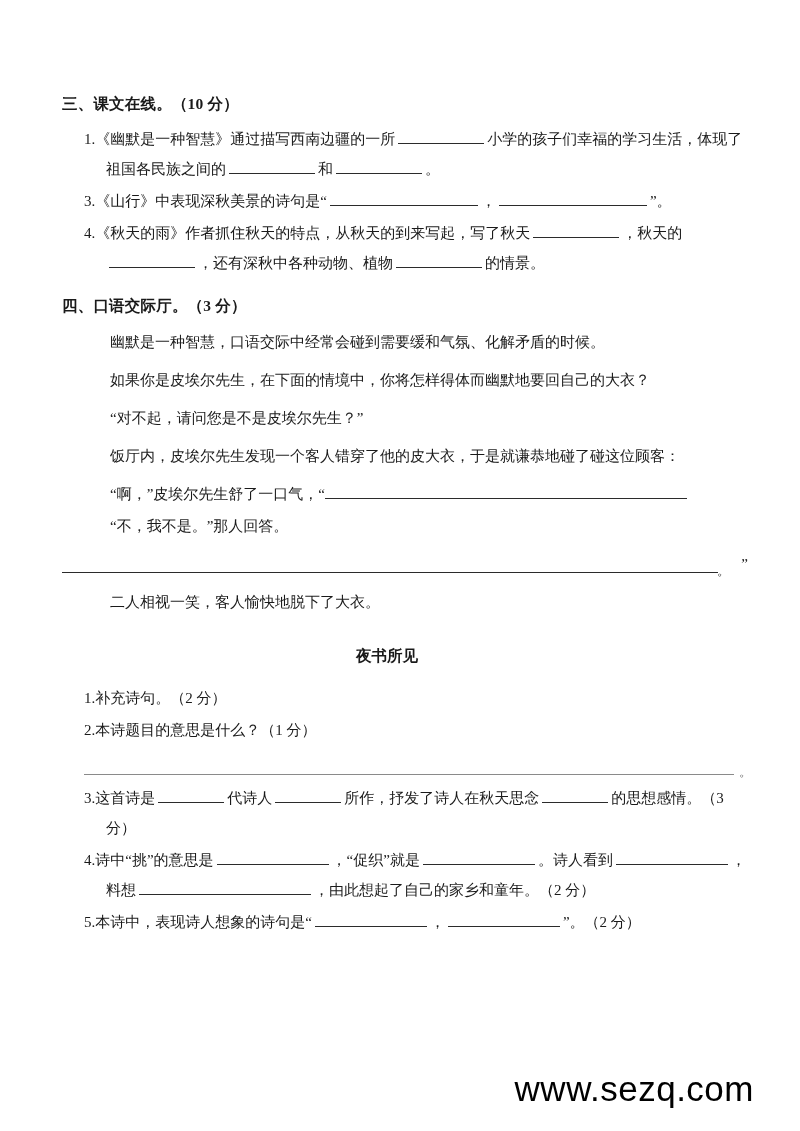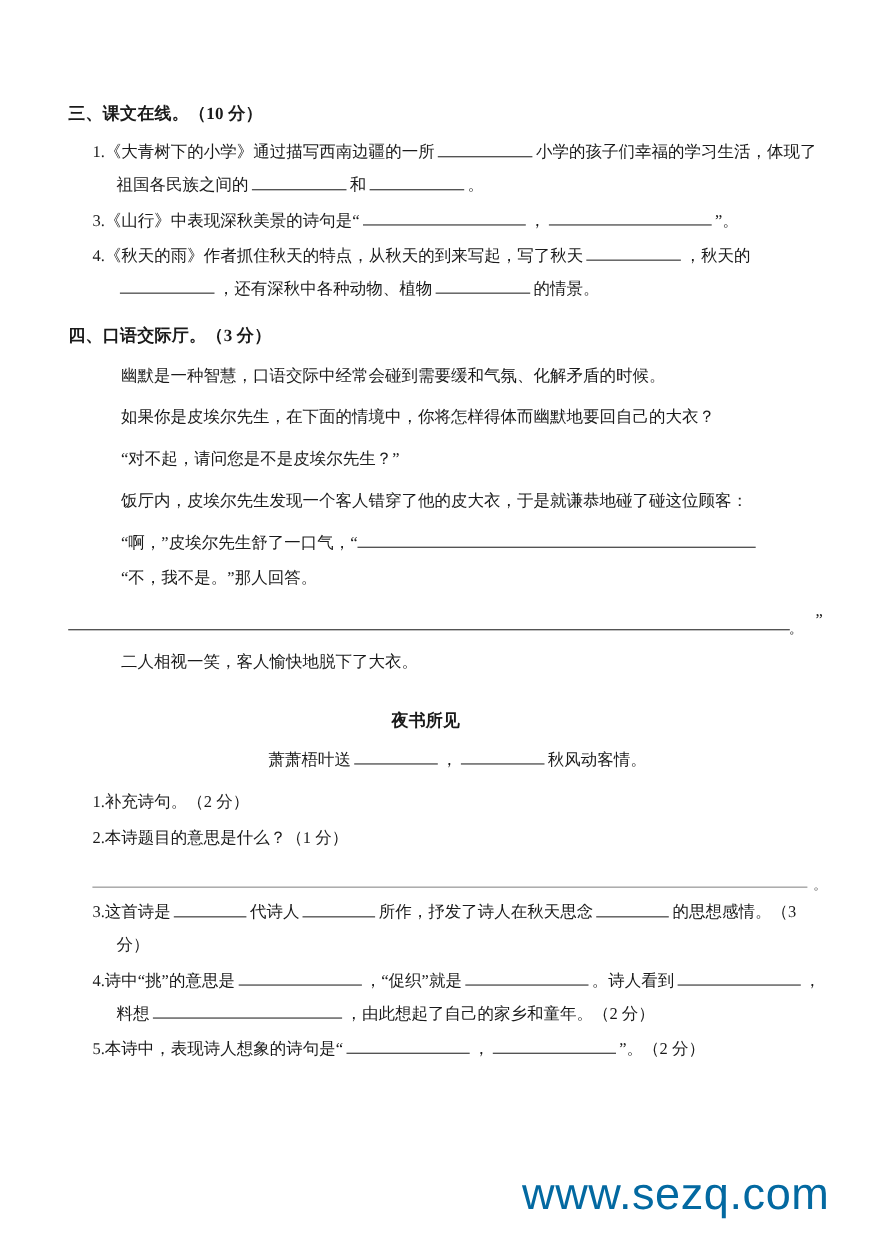--- a/index.html
+++ b/index.html
@@ -153,38 +153,38 @@
   
   .gap-sm { height: 8px; }
   .gap-md { height: 14px; }
 
   
   .watermark {
     position: absolute;
     right: 46px;
     bottom: 22px;
     font-family: "Liberation Sans", "DejaVu Sans", sans-serif;
-    font-size: 41px;
-    color: #0369a1;
+    font-size: 35px;
+    color: #000000;
     letter-spacing: 0.5px;
     white-space: nowrap;
     user-select: none;
     text-align: center;
   }
 </style>
 </head>
 <body>
 
 <div class="page">
   <div class="content">
 
     <div class="section-head">三、课文在线。（10 分）</div>
 
     <div class="q">
-      <span class="num">1.</span><span>《大青树下的小学》通过描写西南边疆的一所</span><span class="blank b-md"></span><span>小学的孩子们幸福的学习生活，体现了祖国各民族之间的</span><span class="blank b-md"></span><span>和</span><span class="blank b-md"></span><span>。</span>
+      <span class="num">1.</span><span>《幽默是一种智慧》通过描写西南边疆的一所</span><span class="blank b-md"></span><span>小学的孩子们幸福的学习生活，体现了祖国各民族之间的</span><span class="blank b-md"></span><span>和</span><span class="blank b-md"></span><span>。</span>
     </div>
 
 
     <div class="q">
       <span class="num">3.</span><span>《山行》中表现深秋美景的诗句是“</span><span class="blank b-xl"></span><span>，</span><span class="blank b-xl"></span><span>”。</span>
     </div>
 
     <div class="q">
       <span class="num">4.</span><span>《秋天的雨》作者抓住秋天的特点，从秋天的到来写起，写了秋天</span><span class="blank b-md"></span><span>，秋天的</span><span class="blank b-md"></span><span>，还有深秋中各种动物、植物</span><span class="blank b-md"></span><span>的情景。</span>
     </div>
@@ -209,23 +209,20 @@
       <span class="qmark">”</span>
     </div>
 
     <div class="para" style="margin-top:4px;">二人相视一笑，客人愉快地脱下了大衣。</div>
 
     <div class="gap-sm"></div>
 
 
     <div class="poem-title">夜书所见</div>
 
-    <div class="poem-line">
-      <span>萧萧梧叶送</span><span class="blank b-poem"></span><span>，</span><span class="blank b-poem"></span><span>秋风动客情。</span>
-    </div>
 
 
     <div class="gap-sm"></div>
 
     <div class="q">
       <span class="num">1.</span><span>补充诗句。（2 分）</span>
     </div>
 
     <div class="q tight">
       <span class="num">2.</span><span>本诗题目的意思是什么？（1 分）</span>

